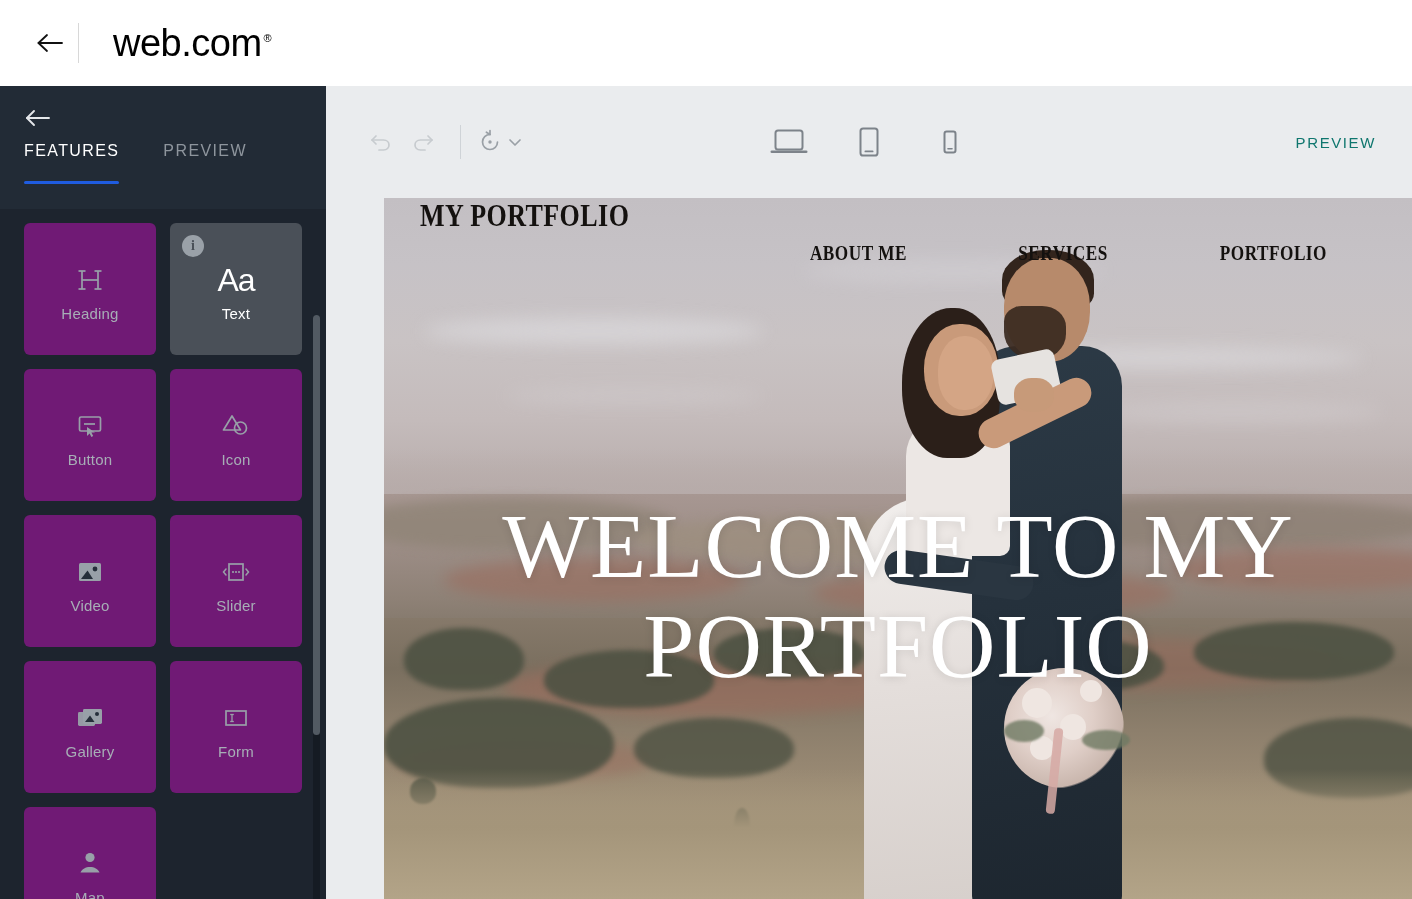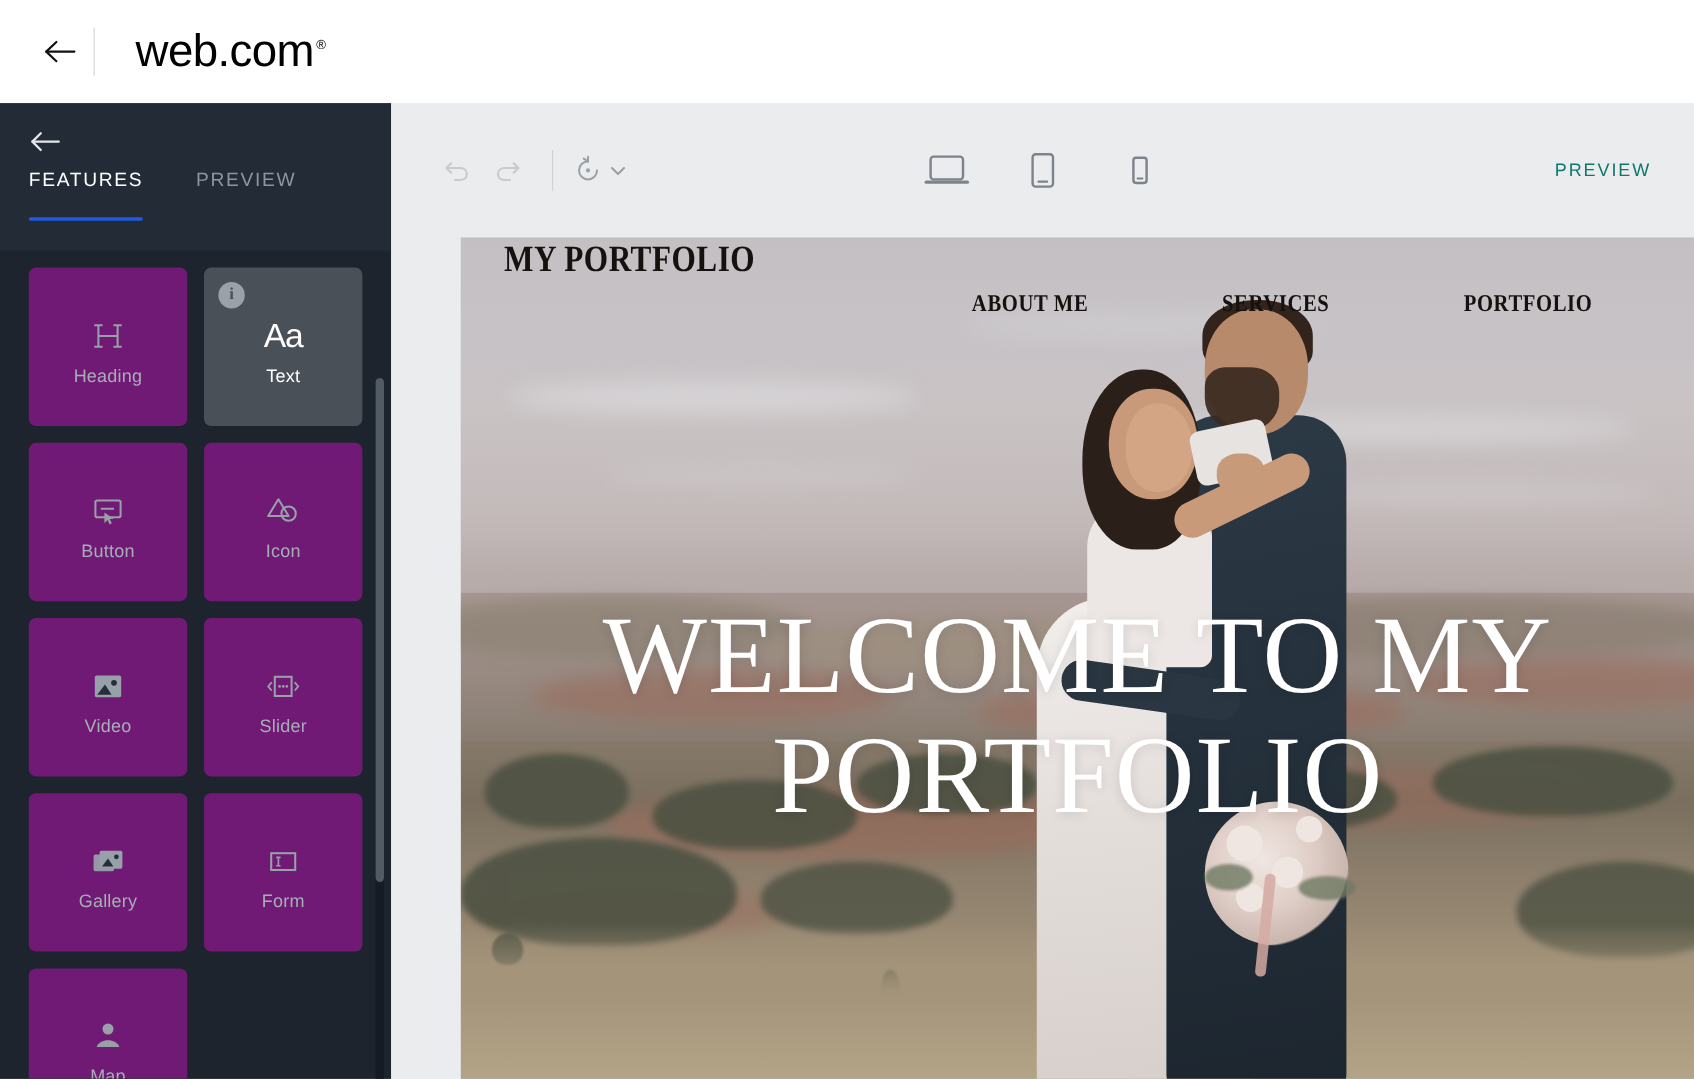--- a/index.html
+++ b/index.html
@@ -78,21 +78,21 @@
   }
   .tile.hovered{ background:#4a5058; }
   .tile.hovered .tlabel{ color:#ffffff; font-weight:500; }
   .tile.hovered .ticon{ color:#ffffff; }
   .tile .info-badge{
     position:absolute; left:12px; top:12px; width:22px; height:22px;
     border-radius:50%; background:#9aa1a8; color:#4a5058;
     font-size:14px; font-weight:700; font-family:"Liberation Serif", serif;
     display:flex; align-items:center; justify-content:center;
   }
-  .aa-icon{ font-size:28px; line-height:1; letter-spacing:-1px; }
+  .aa-icon{ font-size:32px; line-height:1; letter-spacing:-1px; }
 
   
   #sb-track{
     position:absolute; right:6px; top:229px; width:7px; height:670px;
     background:#151b23; border-radius:4px;
   }
   #sb-thumb{
     position:absolute; right:6px; top:229px; width:7px; height:420px;
     background:#525a63; border-radius:4px; cursor:pointer;
   }

